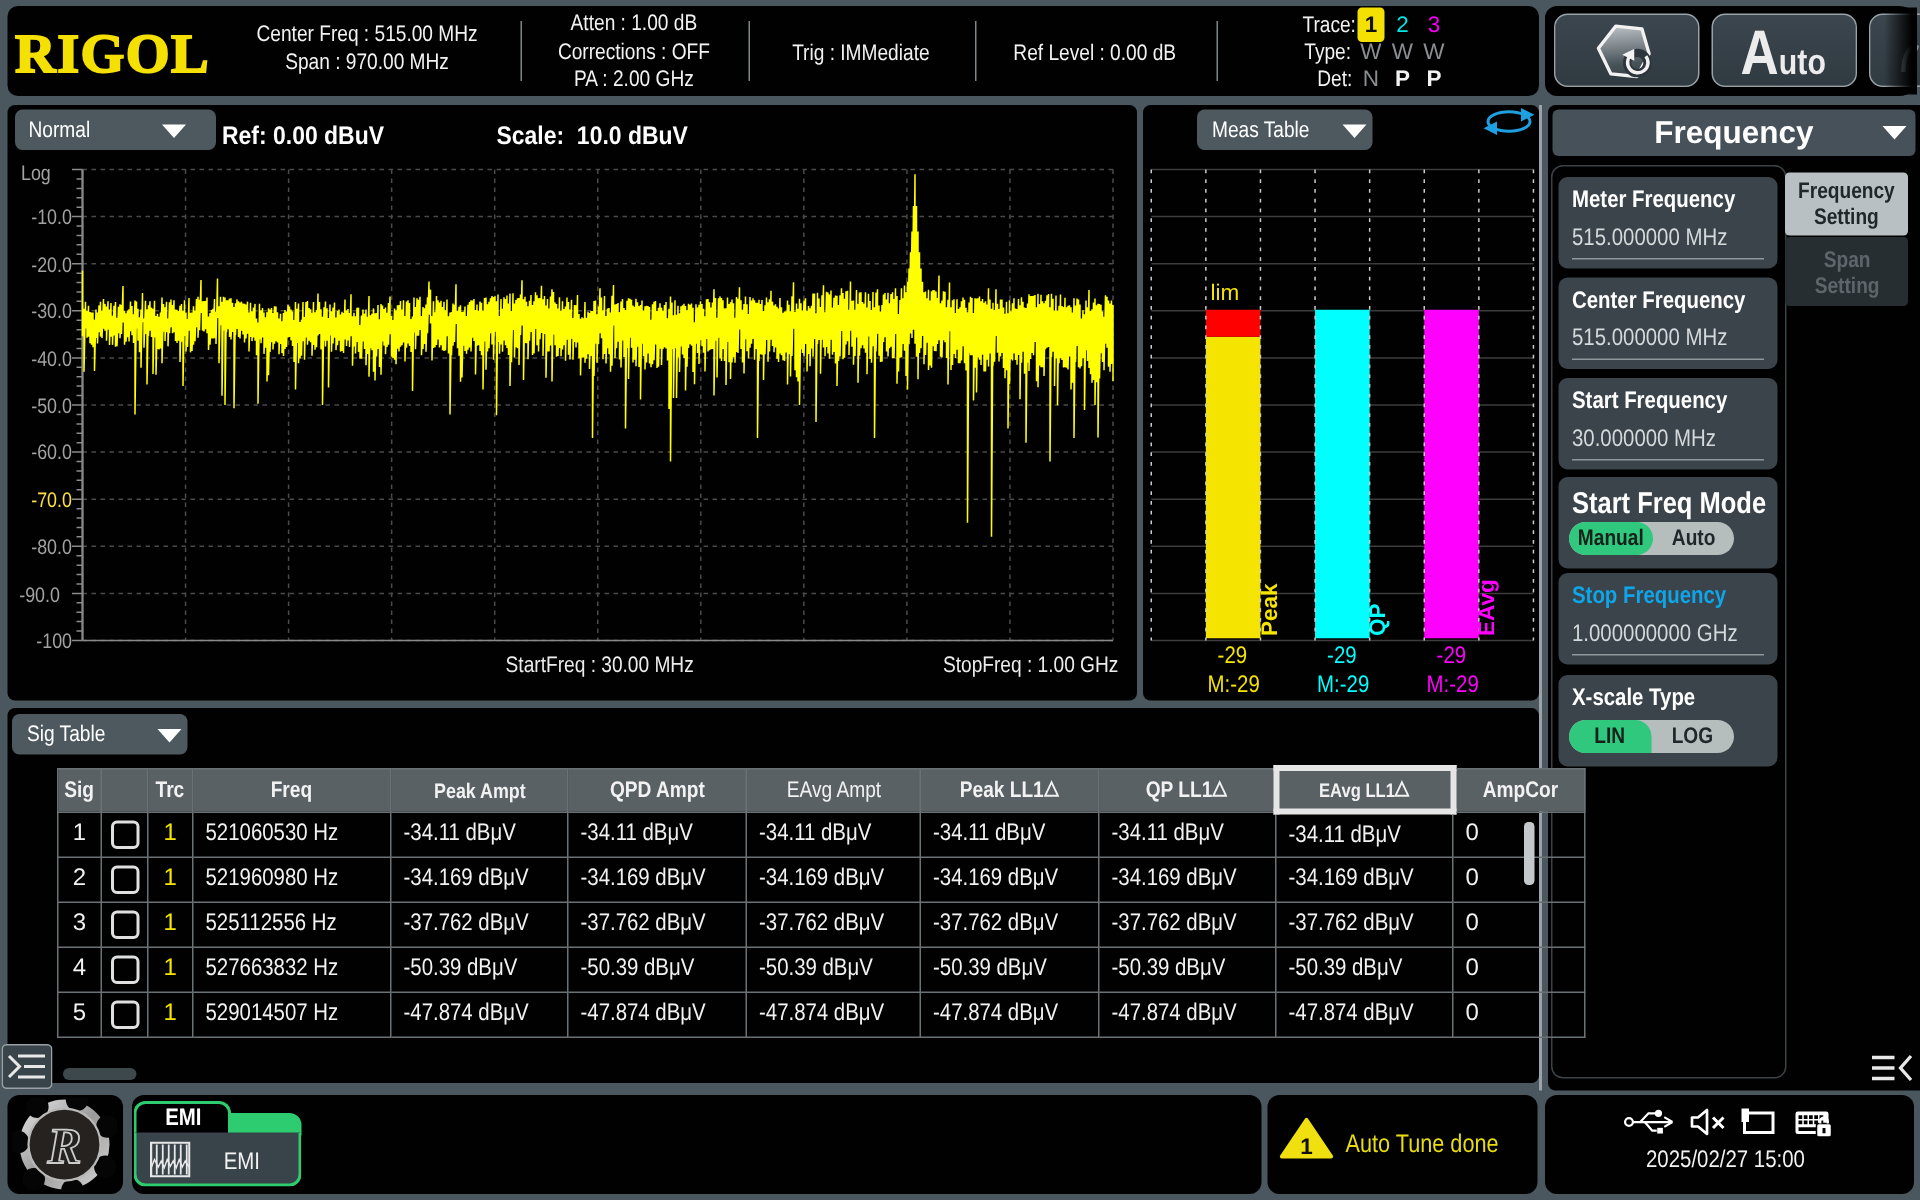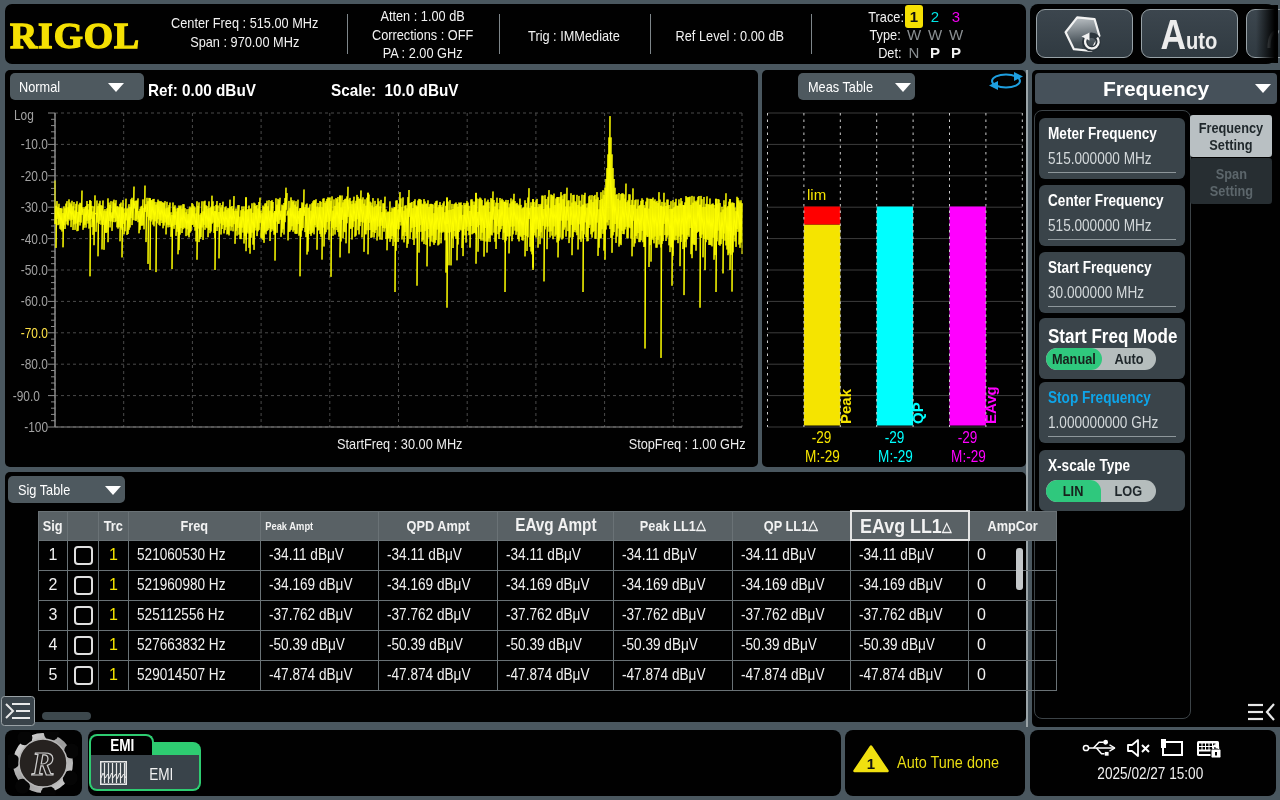--- a/index.html
+++ b/index.html
@@ -239,30 +239,30 @@
   </div>
 <div class="panel" style="left:5px;top:472px;width:1021px;height:250px;border-radius:5px;"></div>
 <div class="drop" style="left:8px;top:476px;width:117px;height:27px;"><span class="t" style="margin-left:10px;line-height:27px;">Sig Table</span><div class="tri abs" style="left:97px;top:10px;"></div></div>
 <table style="position:absolute;left:6px;top:510px;border-collapse:collapse;table-layout:fixed;font-size:16px;color:#f2f2f2;margin-left:32px;">
     <tbody>
       <tr style="height:29px;background:#596165;">
         <td style="width:29px;border:1px solid #6a7276;text-align:center;font-weight:bold;font-size:15px;"><span class="tc">Sig</span></td>
         <td style="width:31px;border:1px solid #6a7276;text-align:center;font-weight:bold;font-size:15px;"></td>
         <td style="width:30px;border:1px solid #6a7276;text-align:center;font-weight:bold;font-size:15px;"><span class="tc">Trc</span></td>
         <td style="width:132px;border:1px solid #6a7276;text-align:center;font-weight:bold;font-size:15px;"><span class="tc">Freq</span></td>
-        <td style="width:118px;border:1px solid #6a7276;font-weight:bold;font-size:11px;"><span class="tc">Peak Ampt</span></td>
+        <td style="width:118px;border:1px solid #6a7276;text-align:center;font-weight:bold;font-size:14px;"><span class="tc">Peak Ampt</span></td>
         <td style="width:119px;border:1px solid #6a7276;text-align:center;font-weight:bold;font-size:15px;"><span class="tc">QPD Ampt</span></td>
-        <td style="width:116px;border:1px solid #6a7276;text-align:center;font-weight:bold;font-size:18px;"><span class="tc">EAvg Ampt</span></td>
+        <td style="width:116px;border:1px solid #6a7276;text-align:center;font-weight:normal;font-size:15px;"><span class="tc">EAvg Ampt</span></td>
         <td style="width:119px;border:1px solid #6a7276;text-align:center;font-weight:bold;font-size:15px;"><span class="tc">Peak LL1<svg width="12" height="12" style="vertical-align:-1px;">
               <path d="M6 1.5 L11 10.5 L1 10.5 Z" fill="none" stroke="#f2f2f2" stroke-width="1.4"></path>
             </svg></span></td>
         <td style="width:118px;border:1px solid #6a7276;text-align:center;font-weight:bold;font-size:15px;"><span class="tc">QP LL1<svg width="12" height="12" style="vertical-align:-1px;">
               <path d="M6 1.5 L11 10.5 L1 10.5 Z" fill="none" stroke="#f2f2f2" stroke-width="1.4"></path>
             </svg></span></td>
-        <td style="width:118px;border:2px solid #e5e5e5;font-weight:bold;font-size:21px;"><span class="tc">EAvg LL1<svg width="12" height="12" style="vertical-align:-1px;">
+        <td style="width:118px;border:4px solid #e5e5e5;text-align:center;font-weight:bold;font-size:13px;"><span class="tc">EAvg LL1<svg width="12" height="12" style="vertical-align:-1px;">
               <path d="M6 1.5 L11 10.5 L1 10.5 Z" fill="none" stroke="#f2f2f2" stroke-width="1.4"></path>
             </svg></span></td>
         <td style="width:88px;border:1px solid #6a7276;text-align:center;font-weight:bold;font-size:15px;"><span class="tc">AmpCor</span></td>
       </tr>
       <tr style="height:30px;">
         <td style="border:1px solid #6a7276;text-align:center;">1</td>
         <td style="border:1px solid #6a7276;">
           <div style="width:19px;height:19px;border:2px solid #e0e0e0;border-radius:4px;margin:auto;"></div>
         </td>
         <td style="border:1px solid #6a7276;text-align:center;color:#f5e400;">1</td>

